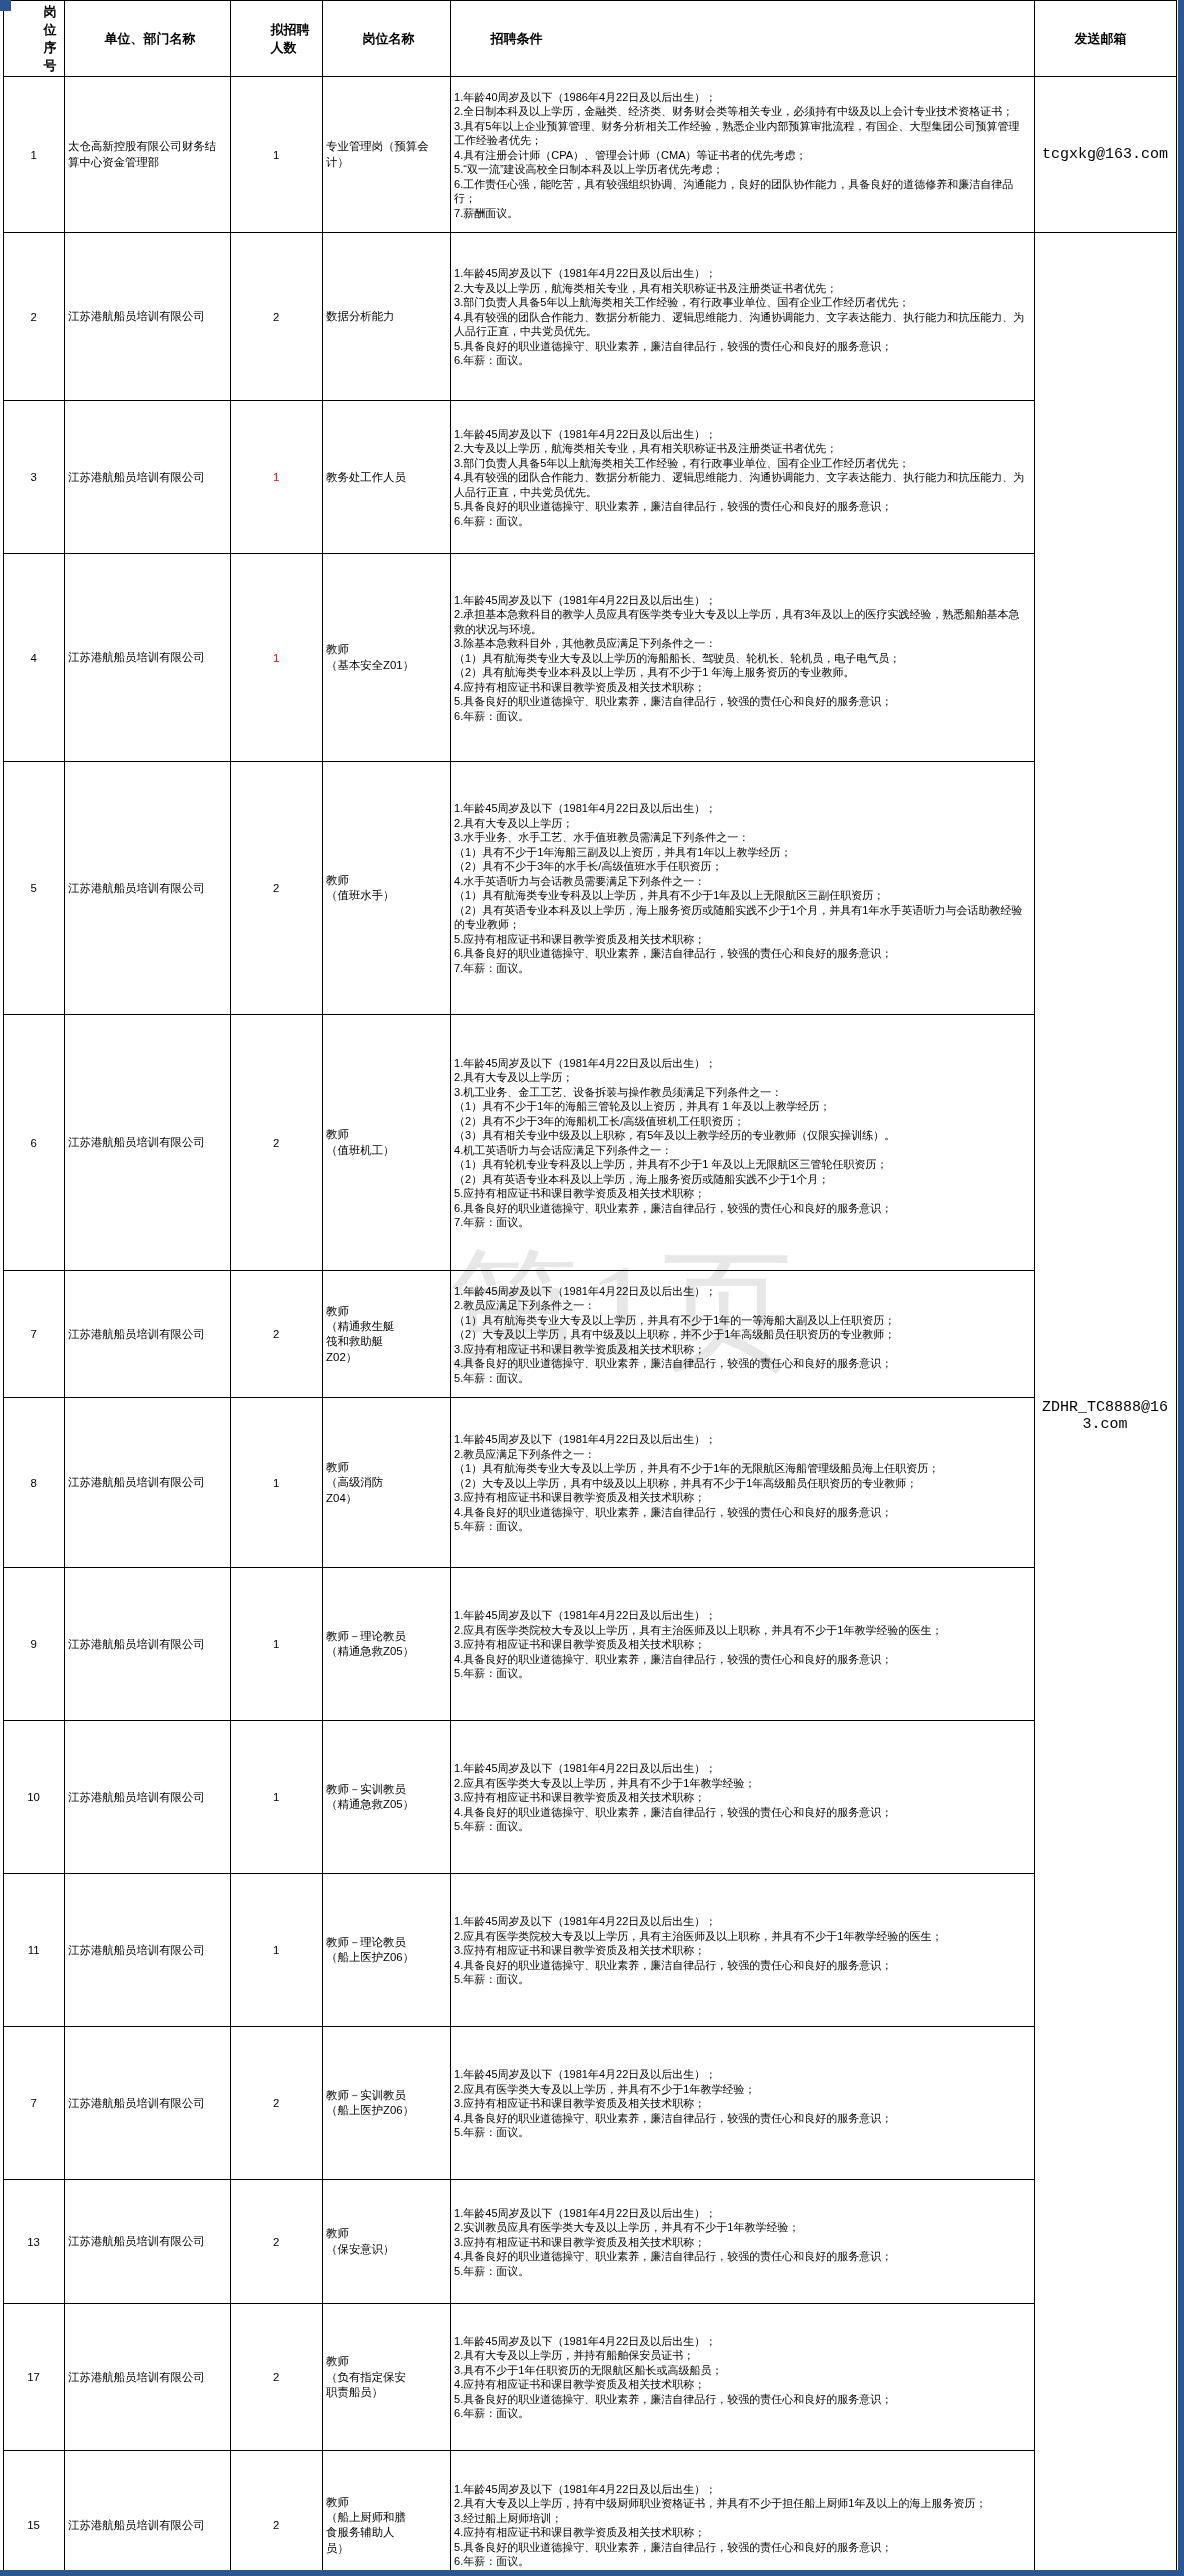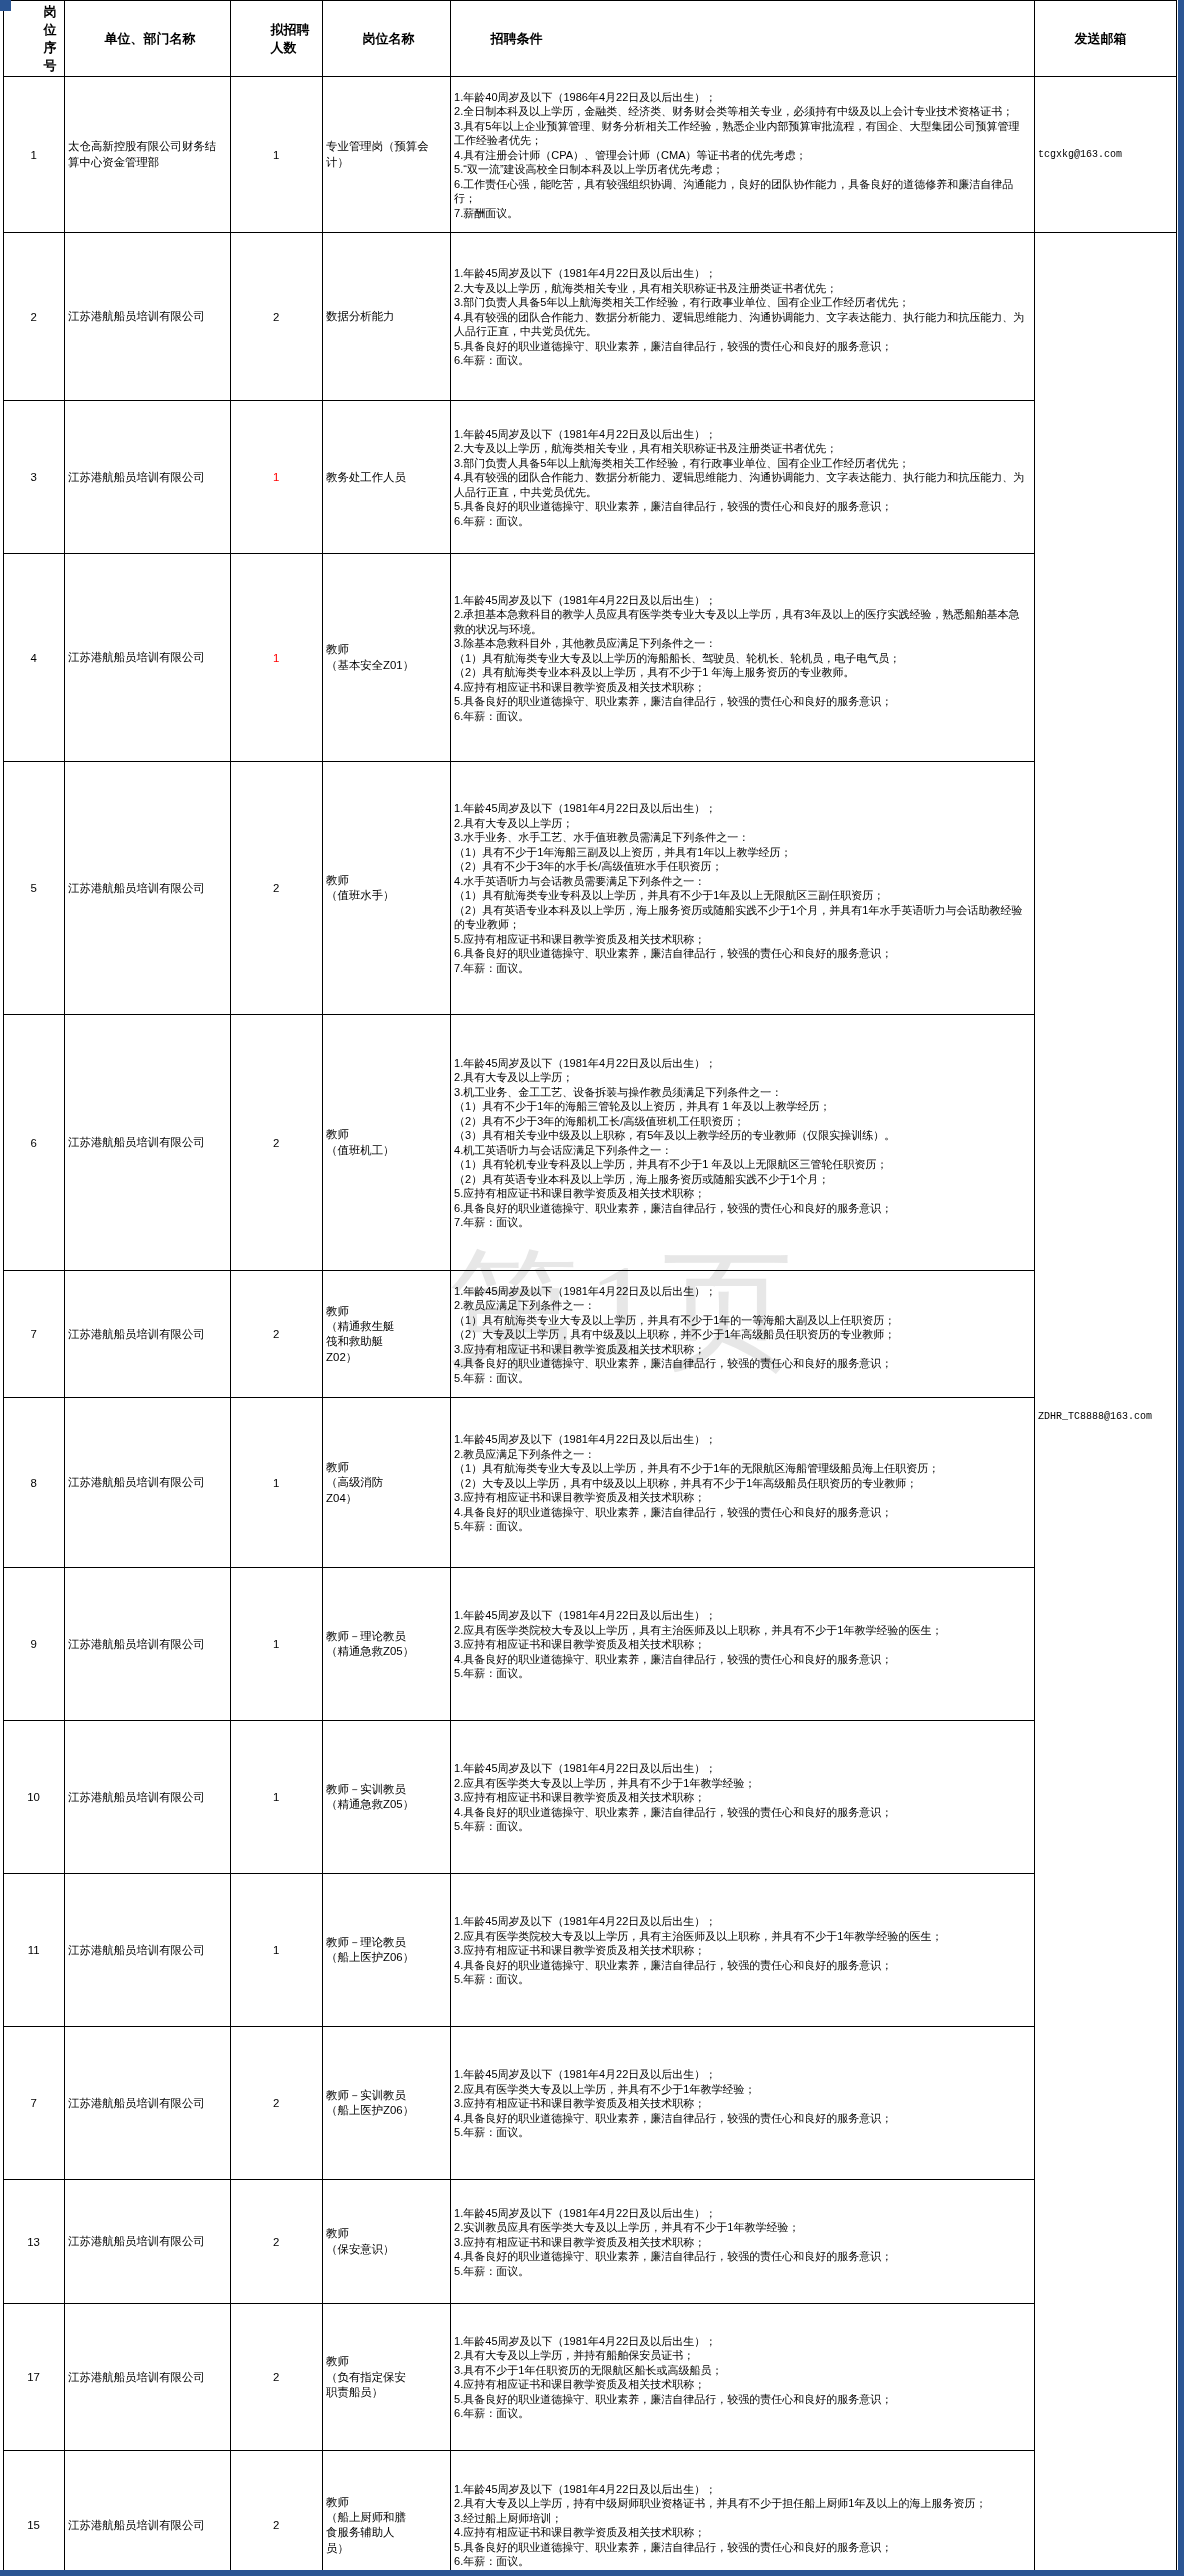--- a/index.html
+++ b/index.html
@@ -80,23 +80,23 @@
     white-space:pre-wrap;
   }
   td.cell-cond{
     text-align:left;
     vertical-align:middle;
     font-size:11px;
     line-height:1.32;
     white-space:pre-wrap;
   }
   td.cell-email{
-    text-align:left;
-    vertical-align:middle;
-    font-size:10px;
+    text-align:center;
+    vertical-align:middle;
+    font-size:15px;
     font-family:"Liberation Mono","DejaVu Sans Mono",monospace;
     word-break:break-all;
   }
   
   tbody tr:nth-child(1){height:156px;}
   tbody tr:nth-child(2){height:168px;}
   tbody tr:nth-child(3){height:153px;}
   tbody tr:nth-child(4){height:208px;}
   tbody tr:nth-child(5){height:253px;}
   tbody tr:nth-child(6){height:256px;}

